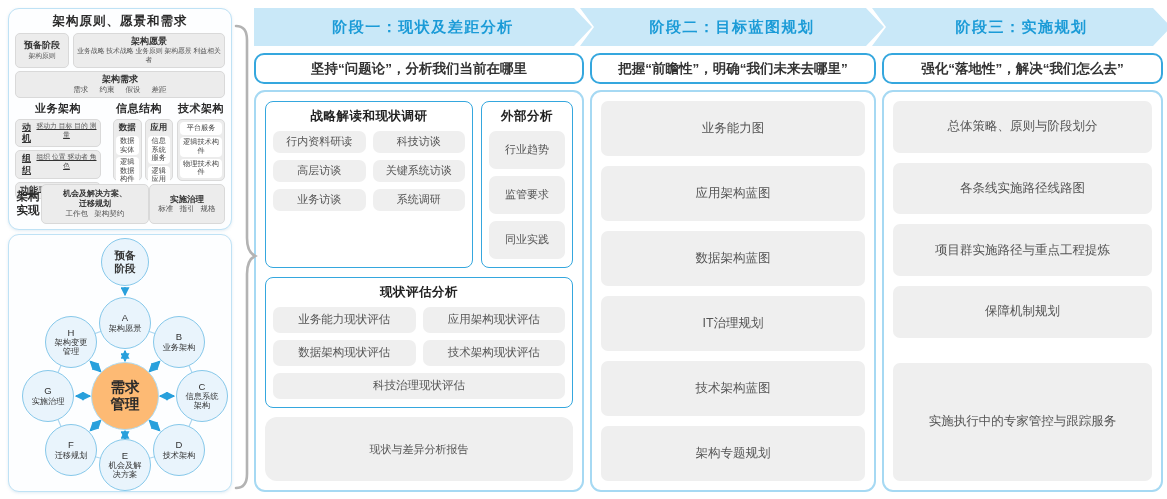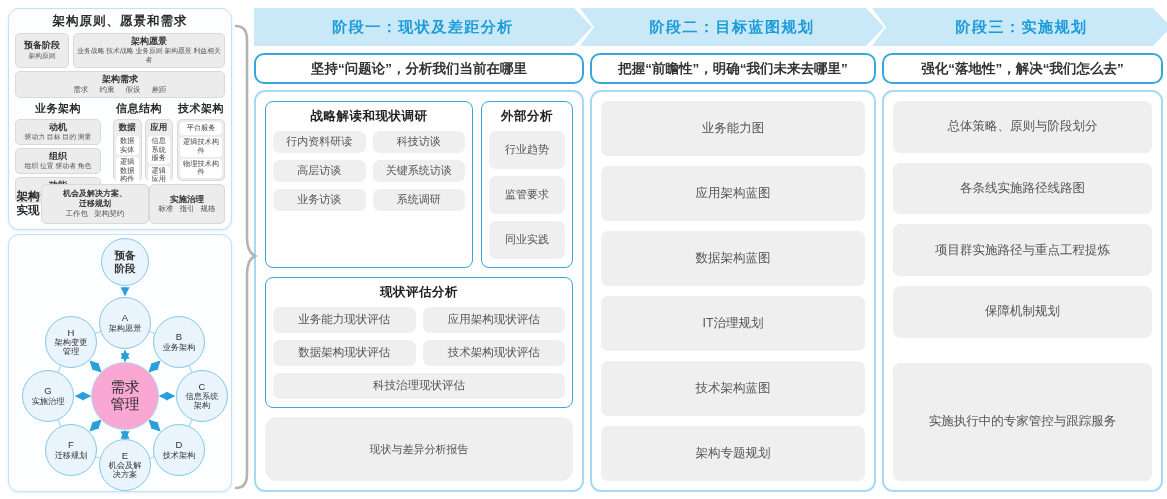--- a/index.html
+++ b/index.html
@@ -21,42 +21,42 @@
   .pa-row { display: flex; gap: 4px; }
   .prep-chip { width: 54px; flex: none; display:flex; flex-direction:column; justify-content:center; }
   .vision-chip { flex: 1; display:flex; flex-direction:column; justify-content:center; }
   .req-chip span { word-spacing: 9px; font-size: 7.5px; }
   .pa-cols { display: flex; gap: 4px; flex: 1; min-height: 0; }
   .pa-col { display: flex; flex-direction: column; gap: 3px; min-height: 0; }
   .pa-col1 { width: 86px; flex: none; }
   .pa-col2 { flex: 1; }
   .pa-col3 { width: 48px; flex: none; }
   .pa-colhead { font-weight: bold; font-size: 11px; text-align: center; color: #2b2b2b; letter-spacing: .5px; }
-  .pa-col1 .gchip { flex: 1; display: flex; flex-direction: column; justify-content: flex-end; }
+  .pa-col1 .gchip { flex: 1; display: flex; flex-direction: row; justify-content: flex-end; text-decoration: underline; }
   .pa-subcols { display: flex; gap: 3px; flex: 1; min-height: 0; padding-left: 8px; }
   .graybox { background: #ececec; border: 1px solid #d9d9d9; border-radius: 5px; padding: 2px; display: flex; flex-direction: column; gap: 2px; flex: 1; min-height: 0; }
   .graybox > b { font-size: 8.5px; text-align: center; color: #333; }
   .wchip { background: #fff; border-radius: 4px; font-size: 7.2px; color: #444; text-align: center; padding: 1px; flex: 1; display: flex; align-items: center; justify-content: center; line-height: 1.2; word-break: break-all; }
   .pa-bottom { display: flex; gap: 0; height: 40px; flex: none; align-items: stretch; }
   .pa-bottitle { font-weight: bold; font-size: 11.5px; width: 26px; flex: none; display: flex; align-items: center; justify-content: center; text-align: center; line-height: 1.2; word-break: break-all; color: #2b2b2b; }
   .bot-chip1 { flex: 1.45; display:flex; flex-direction:column; justify-content:center; }
   .bot-chip2 { flex: 1; display:flex; flex-direction:column; justify-content:center; }
   .bot-chip1 b { font-size: 8px; max-width: 8.6em; margin: 0 auto; }
   .bot-chip1 span, .bot-chip2 span { font-size: 7.5px; word-spacing: 4px; }
   .bot-chip2 b { font-size: 8.5px; }
 
   
   .panelB { flex: 1; position: relative; overflow: hidden; }
   .adm-svg { position: absolute; left: 0; top: 0; }
   .node { position: absolute; border-radius: 50%; background: #e9f4fc; border: 1px solid #86c8ea; display: flex; flex-direction: column; align-items: center; justify-content: center; text-align: center; color: #333; line-height: 1.12; }
   .node .ltr { font-size: 9.5px; }
   .node .lbl { font-size: 8.2px; max-width: 4.4em; word-break: break-all; }
   .prep-node { font-weight: bold; font-size: 10.5px; }
   .prep-node .lbl2 { width: 2.3em; word-break: break-all; max-width: none; line-height: 1.2; }
-  .center-node { background: #f9a8d4; border: 1px solid #aedcf4; font-weight: normal; }
+  .center-node { background: #fdba74; border: 1px solid #aedcf4; font-weight: bold; }
   .center-node .clbl { font-size: 14.5px; width: 2.15em; word-break: break-all; line-height: 1.2; color: #2b2b2b; }
 
   
   .brace { width: 22px; flex: none; position: relative; }
   .brace svg { position: absolute; left: 2px; top: 14px; }
 
   
   .phases { flex: 1; display: flex; gap: 6px; min-width: 0; }
   .phase { display: flex; flex-direction: column; min-width: 0; }
   .phase1 { flex: 0 0 330px; }

